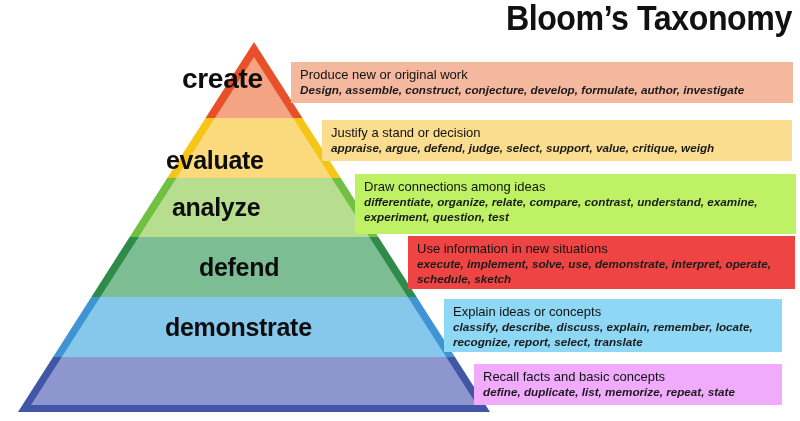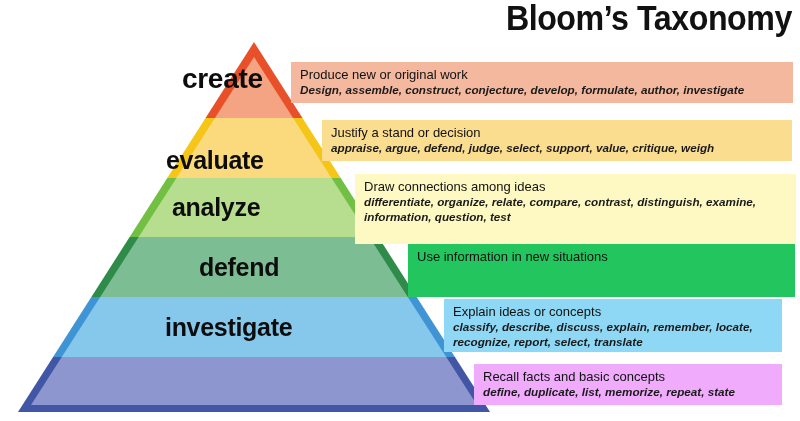--- a/index.html
+++ b/index.html
@@ -112,39 +112,40 @@
       <rect x="0" y="237" width="520" height="60" fill="#7dbd94"></rect>
       <rect x="0" y="297" width="520" height="60" fill="#86c7ec"></rect>
       <rect x="0" y="357" width="520" height="56" fill="#8d96cf"></rect>
     </g>
   </svg>
 
   <div class="tier-label" style="left:182px; top:63px;  font-size:28px;">create</div>
   <div class="tier-label" style="left:166px; top:134px; font-size:25px;margin-top:12px;">evaluate</div>
   <div class="tier-label" style="left:172px; top:193px; font-size:25px;">analyze</div>
   <div class="tier-label" style="left:199px; top:253px; font-size:25px;">defend</div>
-  <div class="tier-label" style="left:165px; top:313px; font-size:25px;">investigate</div>
+  <div class="tier-label" style="left:165px; top:313px; font-size:25px;">demonstrate</div>
 
   <div class="desc-box" style="left:291px; top:62px; width:502px; height:41px; background:#f4b89f;">
     <div class="desc-title">Produce new or original work</div>
     <div class="desc-verbs">Design, assemble, construct, conjecture, develop, formulate, author, investigate</div>
   </div>
 
   <div class="desc-box" style="left:322px; top:120px; width:470px; height:41px; background:#fbdd8f;">
     <div class="desc-title">Justify a stand or decision</div>
     <div class="desc-verbs">appraise, argue, defend, judge, select, support, value, critique, weigh</div>
   </div>
 
-  <div class="desc-box" style="left:355px; top:174px; width:441px; height:70px; background:#fef9c3;">
+  <div class="desc-box" style="left:355px; top:174px; width:441px; height:60px; background:#bef264;">
     <div class="desc-title">Draw connections among ideas</div>
-    <div class="desc-verbs">differentiate, organize, relate, compare, contrast, distinguish, examine, information, question, test</div>
+    <div class="desc-verbs">differentiate, organize, relate, compare, contrast, understand, examine, experiment, question, test</div>
   </div>
 
-  <div class="desc-box" style="left:408px; top:236px; width:387px; height:53px; background:#22c55e;margin-top:8px;">
+  <div class="desc-box" style="left:408px; top:236px; width:387px; height:53px; background:#ef4444;">
     <div class="desc-title">Use information in new situations</div>
+    <div class="desc-verbs">execute, implement, solve, use, demonstrate, interpret, operate, schedule, sketch</div>
   </div>
 
   <div class="desc-box" style="left:444px; top:299px; width:338px; height:53px; background:#8ed8f5;">
     <div class="desc-title">Explain ideas or concepts</div>
     <div class="desc-verbs">classify, describe, discuss, explain, remember, locate, recognize, report, select, translate</div>
   </div>
 
   <div class="desc-box" style="left:474px; top:364px; width:308px; height:41px; background:#f0abfc;">
     <div class="desc-title">Recall facts and basic concepts</div>
     <div class="desc-verbs">define, duplicate, list, memorize, repeat, state</div>

